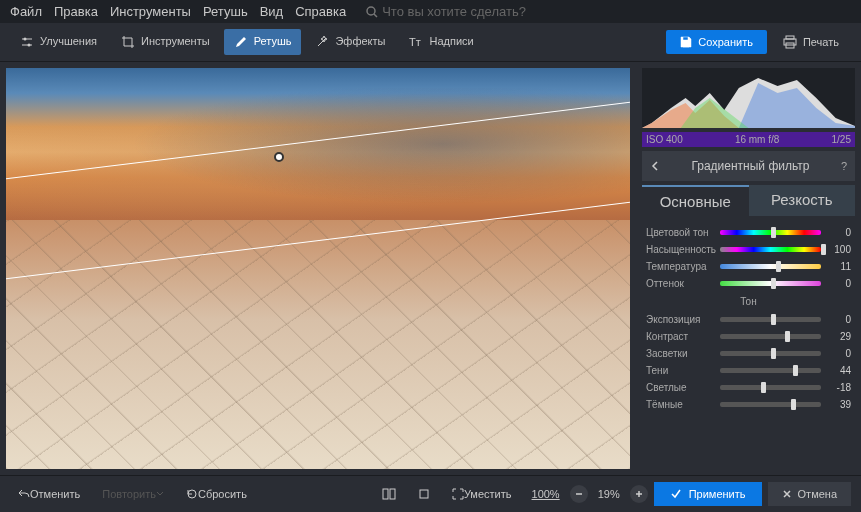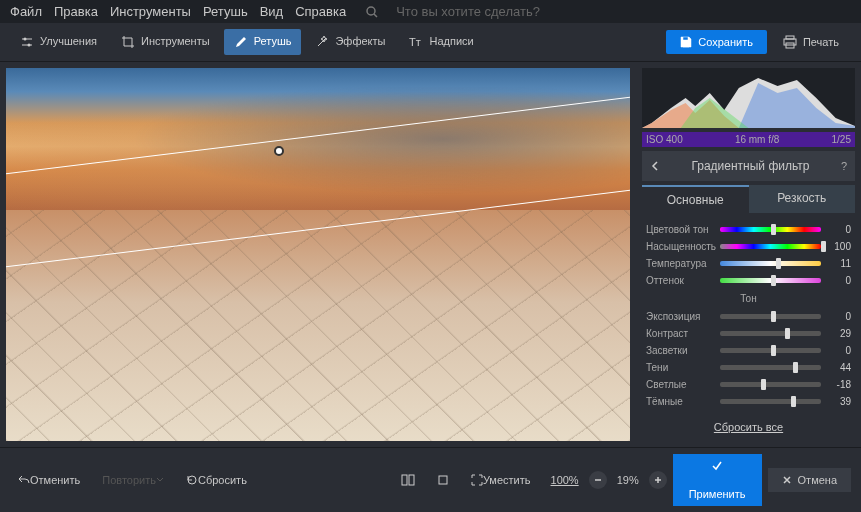--- a/index.html
+++ b/index.html
@@ -1,20 +1,20 @@
 <!DOCTYPE html>
 <html><head>
 <meta charset="utf-8">
 <style>
 * { margin: 0; padding: 0; box-sizing: border-box; font-family: Arial, sans-serif; }
 body { background: #2a2d34; color: #c8c8c8; font-size: 11px; width: 861px; height: 512px; overflow: hidden; display: flex; flex-direction: column; }
 
 .menubar { background: #1e2126; display: flex; align-items: center; padding: 4px 10px; gap: 12px; font-size: 13px; }
 .menubar span { cursor: pointer; }
-.search-area { display: flex; align-items: center; gap: 18px; color: #666; margin-left: 8px; }
+.search-area { display: flex; align-items: center; gap: 4px; color: #666; margin-left: 8px; }
 
 .toolbar { background: #2a2d34; display: flex; align-items: center; padding: 6px 10px; gap: 4px; border-bottom: 1px solid #1a1c20; }
 .tool-tab { display: flex; gap: 6px; padding: 6px 10px; cursor: pointer; color: #c8c8c8; border-radius: 2px; }
 .tool-tab.active { background: #3a6ea5; color: #fff; }
 .spacer { flex: 1; }
 .btn-primary { background: #0b78e3; color: #fff; padding: 6px 14px; display: flex; align-items: center; gap: 6px; border-radius: 2px; cursor: pointer; }
 .btn-ghost { padding: 6px 12px; display: flex; align-items: center; gap: 6px; cursor: pointer; }
 
 .main { flex: 1; display: flex; overflow: hidden; }
 .canvas-area { flex: 1; position: relative; background: #1e2126; margin: 6px; }
@@ -26,37 +26,37 @@
 .grad-line { position: absolute; height: 1px; background: #fff; width: 120%; }
 .grad-center { position: absolute; width: 10px; height: 10px; border-radius: 50%; background: #fff; border: 2px solid #333; }
 
 .sidebar { width: 225px; background: #2a2d34; display: flex; flex-direction: column; padding: 6px; gap: 4px; }
 .histogram { height: 60px; background: #1e2126; position: relative; overflow: hidden; }
 .hist-shape { position: absolute; bottom: 0; left: 0; right: 0; }
 .meta-row { display: flex; justify-content: space-between; font-size: 10px; color: #aaa; padding: 2px 4px; background: #4c1d95; }
 .panel-header { background: #383c44; padding: 8px; display: flex; align-items: center; justify-content: space-between; }
 .panel-header .title { flex: 1; text-align: center; font-size: 12px; }
 .sub-tabs { display: flex; }
-.sub-tab { flex: 1; padding: 6px; text-align: center; background: #36404a; cursor: pointer; font-size: 12px; }
+.sub-tab { flex: 1; padding: 6px; text-align: center; background: #36404a; cursor: pointer; font-size: 15px; }
 .sub-tab.active { background: #2a2d34; border-top: 2px solid #5a8ab8; }
 .sliders { flex: 1; overflow-y: auto; padding: 4px 2px; }
 .slider-row { display: flex; align-items: center; gap: 6px; padding: 3px 2px; font-size: 10px; }
 .slider-label { width: 68px; color: #aaa; }
 .slider-track { flex: 1; height: 5px; border-radius: 2px; position: relative; cursor: pointer; }
 .slider-thumb { position: absolute; top: -3px; width: 5px; height: 11px; background: #ddd; border-radius: 1px; }
 .slider-val { width: 24px; text-align: right; color: #ccc; }
 .section-label { text-align: center; color: #aaa; padding: 4px; font-size: 10px; }
 .reset-link { text-align: center; padding: 8px; color: #ccc; text-decoration: underline; cursor: pointer; font-size: 11px; }
 
 .bottombar { background: #2a2d34; border-top: 1px solid #1a1c20; display: flex; align-items: center; padding: 6px 10px; gap: 6px; }
 .btm-btn { display: flex; align-items: center; padding: 4px 8px; cursor: pointer; font-size: 11px; }
 .btm-btn.disabled { color: #555; }
 .zoom-group { display: flex; align-items: center; gap: 4px; }
 .round-btn { width: 18px; height: 18px; border-radius: 50%; background: #3a3d44; display: flex; align-items: center; justify-content: center; cursor: pointer; }
-.apply-btn { background: #0b78e3; color: #fff; padding: 6px 16px; display: flex; align-items: center; gap: 16px; cursor: pointer; flex-direction: column; }
+.apply-btn { background: #0b78e3; color: #fff; padding: 6px 16px; display: flex; align-items: center; gap: 7px; cursor: pointer; }
 .cancel-btn { background: #383c44; padding: 6px 14px; display: flex; align-items: center; gap: 6px; cursor: pointer; }
 
 svg { display: block; }
 </style>
 </head>
 <body>
 
 <div class="menubar">
   <span>Файл</span>
   <span>Правка</span>
@@ -230,21 +230,20 @@
   <span class="slider-val">-18</span>
         </div>
         <div class="slider-row">
           <span class="slider-label">Тёмные</span>
   <div class="slider-track" style="background:#555">
             <div class="slider-thumb" style="left:70%"></div>
           </div>
   <span class="slider-val">39</span>
         </div>
       </div>
-    <div class="reset-link">Сбросить все</div>
   </div>
 </div>
 
 <div class="bottombar">
   <div class="btm-btn">
     <svg width="12" height="12" viewBox="0 0 12 12">
         <path d="M4 2L1 5l3 3M1 5h6a4 4 0 014 4" stroke="#ccc" fill="none"></path>
       </svg>
     <span>Отменить</span>
   </div>

